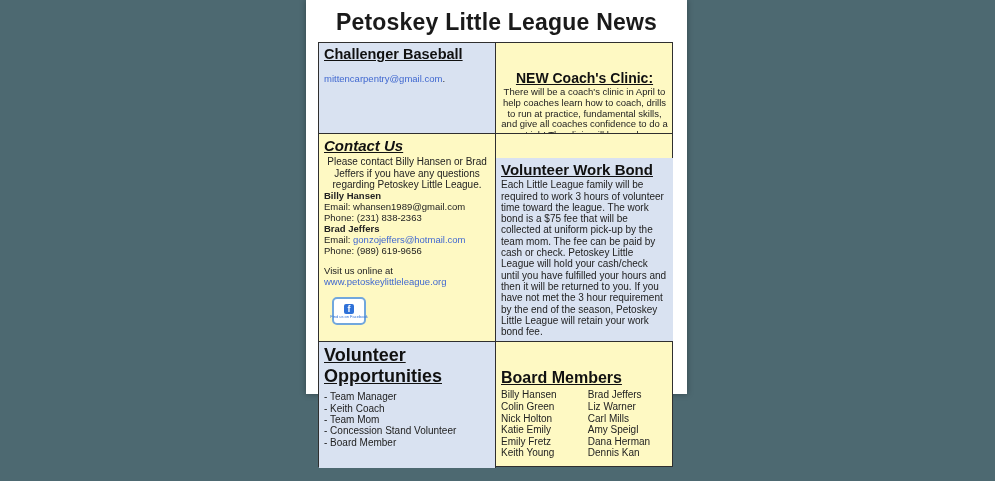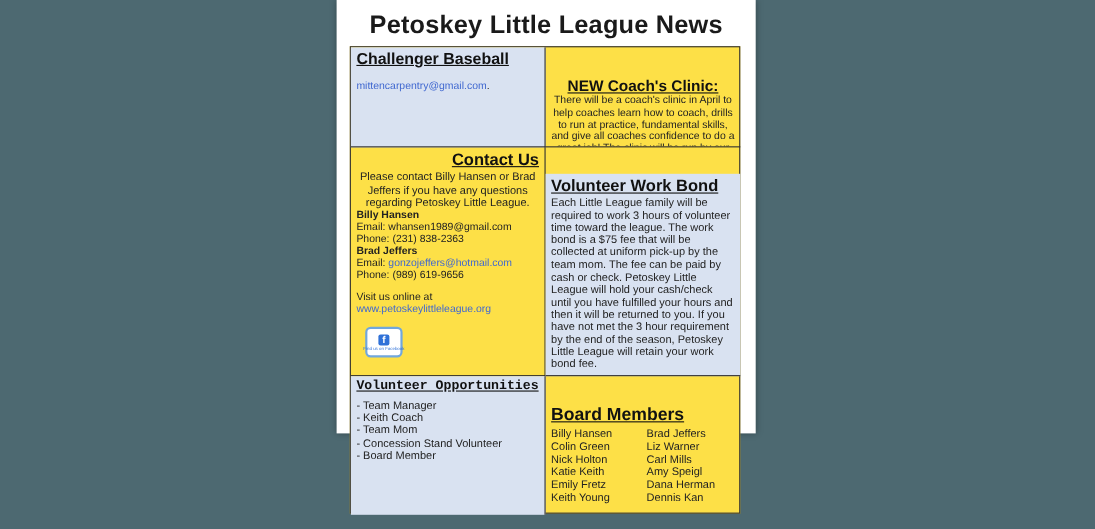--- a/index.html
+++ b/index.html
@@ -26,43 +26,43 @@
     letter-spacing: 0.2px;
   }
   .grid {
     position: absolute;
     left: 12px; top: 42px;
     width: 355px; height: 425px;
     display: grid;
     grid-template-columns: 177px 177px;
     grid-template-rows: 91px 208px 126px;
     border: 1px solid #2f2f2f;
-    background: #fde047;
+    background: #fef9c3;
   }
   .cell {
     padding: 3px 5px 3px 5px;
     overflow: hidden;
     border-right: 1px solid #2f2f2f;
     border-bottom: 1px solid #2f2f2f;
   }
   .cell.col2 { border-right: none; margin-top: 24px; }
   .cell.row3 { border-bottom: none; }
   .cell.blue { background: #d9e2f1; }
   .heading {
     font-weight: bold;
     text-decoration: underline;
     color: #111;
     line-height: 1.15;
     margin-bottom: 1px;
   }
   .h-challenger { font-size: 14.5px; }
   .h-clinic     { font-size: 14px; text-align: center; }
-  .h-contact    { font-size: 15px; text-align: right; margin-bottom: 2px; }
+  .h-contact    { font-size: 15px; text-align: left; margin-bottom: 2px; font-style: italic; }
   .h-workbond   { font-size: 15px; }
-  .h-opps       { font-size: 12px; font-family: Liberation Mono, monospace; }
+  .h-opps       { font-size: 18px; }
   .h-board      { font-size: 16px; }
   .body-sm { font-size: 9.5px; line-height: 1.13; color: #222; }
   .body-md { font-size: 10px;  line-height: 1.13; color: #222; }
   .centered { text-align: center; }
   .bold { font-weight: bold; }
   .link {
     color: #4068d0;
     cursor: pointer;
   }
   .spacer { height: 9px; }
@@ -178,21 +178,21 @@
       </div>
     </div>
 
     <div class="cell col2 row3">
       <div class="heading h-board">Board Members</div>
       <div class="board-cols">
         <div class="board-col left">
           <div>Billy Hansen</div>
           <div>Colin Green</div>
           <div>Nick Holton</div>
-          <div>Katie Keith</div>
+          <div>Katie Emily</div>
           <div>Emily Fretz</div>
           <div>Keith Young</div>
         </div>
         <div class="board-col right">
           <div>Brad Jeffers</div>
           <div>Liz Warner</div>
           <div>Carl Mills</div>
           <div>Amy Speigl</div>
           <div>Dana Herman</div>
           <div>Dennis Kan</div>

